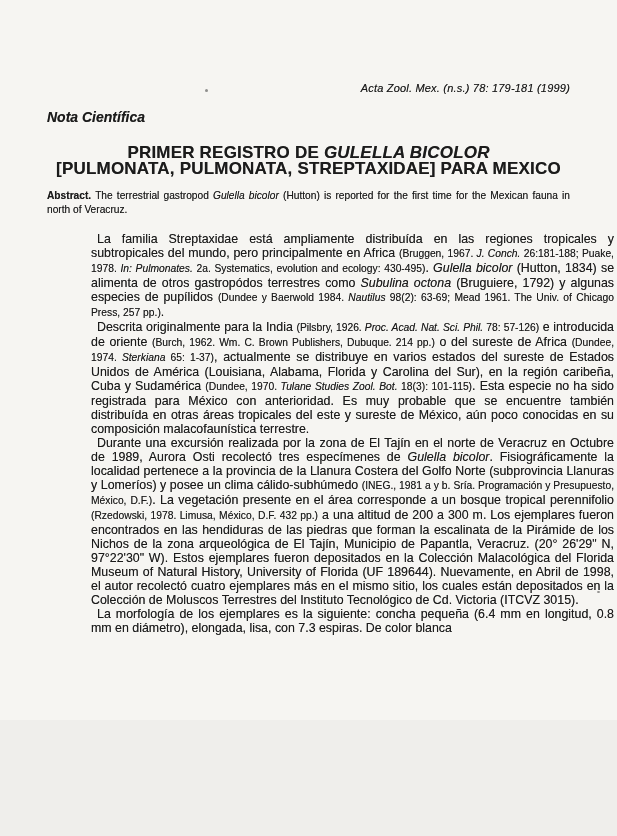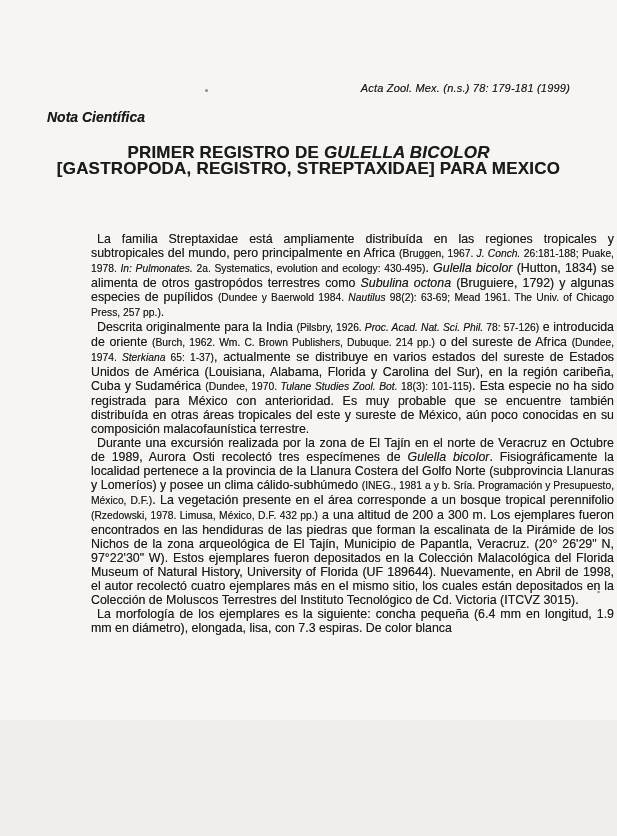--- a/index.html
+++ b/index.html
@@ -55,29 +55,32 @@
 <body>
 
 <div class="page" style="background: rgb(246, 245, 242); color: rgb(27, 27, 27);">
 
   <div class="journal-header">Acta Zool. Mex. (n.s.) 78: 179-181 (1999)</div>
 
   <div class="section-label">Nota Científica</div>
 
   <div class="title-block">
     <div><span>PRIMER REGISTRO DE </span><span class="it">GULELLA BICOLOR</span></div>
-    <div>[GASTROPODA, REGISTRO, STREPTAXIDAE] PARA MEXICO</div>
+    <div>[PULMONATA, PULMONATA, STREPTAXIDAE] PARA MEXICO</div>
   </div>
 
+  <div class="abstract-block">
+    <span><span class="bd">Abstract.</span><span> The terrestrial gastropod </span><span class="it">Gulella bicolor</span><span> (Hutton) is reported for the first time for the Mexican fauna in north of Veracruz.</span></span>
+  </div>
 
   <div class="body-block">
       <p><span>La familia Streptaxidae está ampliamente distribuída en las regiones tropicales y subtropicales del mundo, pero principalmente en Africa </span><span class="ct">(Bruggen, 1967. </span><span class="ct it">J. Conch.</span><span class="ct"> 26:181-188; Puake, 1978. </span><span class="ct it">In: Pulmonates.</span><span class="ct"> 2a. Systematics, evolution and ecology: 430-495)</span><span>. </span><span class="it">Gulella bicolor</span><span> (Hutton, 1834) se alimenta de otros gastropódos terrestres como </span><span class="it">Subulina octona</span><span> (Bruguiere, 1792) y algunas especies de pupílidos </span><span class="ct">(Dundee y Baerwold 1984. </span><span class="ct it">Nautilus</span><span class="ct"> 98(2): 63-69; Mead 1961. The Univ. of Chicago Press, 257 pp.)</span><span>.</span></p>
       <p><span>Descrita originalmente para la India </span><span class="ct">(Pilsbry, 1926. </span><span class="ct it">Proc. Acad. Nat. Sci. Phil.</span><span class="ct"> 78: 57-126)</span><span> e introducida de oriente </span><span class="ct">(Burch, 1962. Wm. C. Brown Publishers, Dubuque. 214 pp.)</span><span> o del sureste de Africa </span><span class="ct">(Dundee, 1974. </span><span class="ct it">Sterkiana</span><span class="ct"> 65: 1-37)</span><span>, actualmente se distribuye en varios estados del sureste de Estados Unidos de América (Louisiana, Alabama, Florida y Carolina del Sur), en la región caribeña, Cuba y Sudamérica </span><span class="ct">(Dundee, 1970. </span><span class="ct it">Tulane Studies Zool. Bot.</span><span class="ct"> 18(3): 101-115)</span><span>. Esta especie no ha sido registrada para México con anterioridad. Es muy probable que se encuentre también distribuída en otras áreas tropicales del este y sureste de México, aún poco conocidas en su composición malacofaunística terrestre.</span></p>
       <p><span>Durante una excursión realizada por la zona de El Tajín en el norte de Veracruz en Octubre de 1989, Aurora Osti recolectó tres especímenes de </span><span class="it">Gulella bicolor</span><span>. Fisiográficamente la localidad pertenece a la provincia de la Llanura Costera del Golfo Norte (subprovincia Llanuras y Lomeríos) y posee un clima cálido-subhúmedo </span><span class="ct">(INEG., 1981 a y b. Sría. Programación y Presupuesto, México, D.F.)</span><span>. La vegetación presente en el área corresponde a un bosque tropical perennifolio </span><span class="ct">(Rzedowski, 1978. Limusa, México, D.F. 432 pp.)</span><span> a una altitud de 200 a 300 m. Los ejemplares fueron encontrados en las hendiduras de las piedras que forman la escalinata de la Pirámide de los Nichos de la zona arqueológica de El Tajín, Municipio de Papantla, Veracruz. (20° 26'29" N, 97°22'30" W). Estos ejemplares fueron depositados en la Colección Malacológica del Florida Museum of Natural History, University of Florida (UF 189644). Nuevamente, en Abril de 1998, el autor recolectó cuatro ejemplares más en el mismo sitio, los cuales están depositados en la Colección de Moluscos Terrestres del Instituto Tecnológico de Cd. Victoria (ITCVZ 3015).</span></p>
-      <p><span>La morfología de los ejemplares es la siguiente: concha pequeña (6.4 mm en longitud, 1.9 mm en diámetro), elongada, lisa, con 7.3 espiras. De color blanca</span></p>
+      <p><span>La morfología de los ejemplares es la siguiente: concha pequeña (6.4 mm en longitud, 0.8 mm en diámetro), elongada, lisa, con 7.3 espiras. De color blanca</span></p>
     </div>
 
   <div class="page-number">277</div>
 
   <span class="speck s1"></span>
   <span class="speck s2"></span>
   <span class="speck s3"></span>
   <span class="speck s4"></span>
 
 </div>

